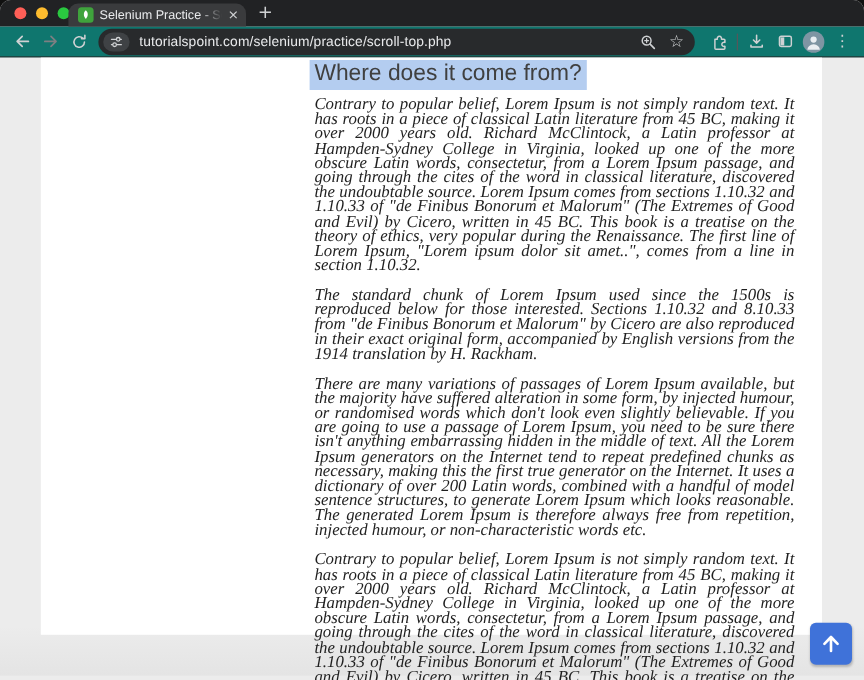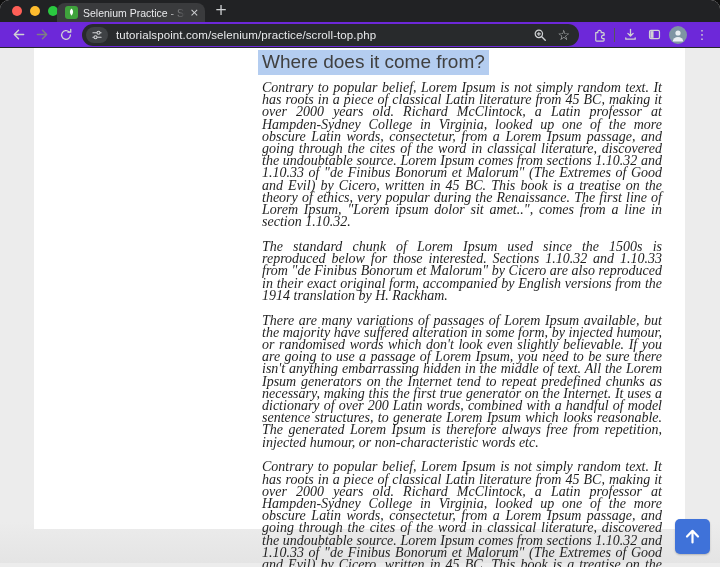--- a/index.html
+++ b/index.html
@@ -30,21 +30,21 @@
     mask-image:linear-gradient(90deg,#000 82%,transparent);
   }
   .tab-close{font-size:11px;color:#b9bbbe;line-height:1;flex:0 0 auto;cursor:default;
     font-family:"DejaVu Sans",sans-serif;}
   .newtab{
     position:absolute;left:212px;top:3px;width:18px;height:18px;
     color:#c6c8ca;font-size:15px;line-height:17px;text-align:center;
   }
   
   .toolbar{
-    height:26px;background:#6d28d9;border-bottom:1px solid #252628;
+    height:26px;background:#0f766e;border-bottom:1px solid #252628;
     display:flex;align-items:center;padding:0 6px;
   }
   .navbtn{width:24px;height:24px;display:flex;align-items:center;justify-content:center;flex:0 0 auto;}
   .omnibox{
     flex:1;height:22px;background:#282a2c;border-radius:11px;
     display:flex;align-items:center;padding:0 9px 0 4px;margin:0 8px 0 4px;min-width:0;
   }
   .chip{
     height:16px;padding:0 5px;border-radius:8px;background:#3f4245;
     display:flex;align-items:center;justify-content:center;flex:0 0 auto;
@@ -168,21 +168,21 @@
       </span>
     </span>
     <span class="rightico glyph kebab">⋮</span>
   </div>
 
   <div class="viewport">
     <div class="sheet">
       <div class="content">
         <h2 class="heading"><span class="hl">Where does it come from?</span></h2>
         <p>Contrary to popular belief, Lorem Ipsum is not simply random text. It has roots in a piece of classical Latin literature from 45 BC, making it over 2000 years old. Richard McClintock, a Latin professor at Hampden-Sydney College in Virginia, looked up one of the more obscure Latin words, consectetur, from a Lorem Ipsum passage, and going through the cites of the word in classical literature, discovered the undoubtable source. Lorem Ipsum comes from sections 1.10.32 and 1.10.33 of "de Finibus Bonorum et Malorum" (The Extremes of Good and Evil) by Cicero, written in 45 BC. This book is a treatise on the theory of ethics, very popular during the Renaissance. The first line of Lorem Ipsum, "Lorem ipsum dolor sit amet..", comes from a line in section 1.10.32.</p>
-        <p>The standard chunk of Lorem Ipsum used since the 1500s is reproduced below for those interested. Sections 1.10.32 and 1.10.33 from "de Finibus Bonorum et Malorum" by Cicero are also reproduced in their exact original form, accompanied by English versions from the 1914 translation by H. Rackham.</p>
+        <p>The standard chunk of Lorem Ipsum used since the 1500s is reproduced below for those interested. Sections 1.10.32 and 8.10.33 from "de Finibus Bonorum et Malorum" by Cicero are also reproduced in their exact original form, accompanied by English versions from the 1914 translation by H. Rackham.</p>
         <p>There are many variations of passages of Lorem Ipsum available, but the majority have suffered alteration in some form, by injected humour, or randomised words which don't look even slightly believable. If you are going to use a passage of Lorem Ipsum, you need to be sure there isn't anything embarrassing hidden in the middle of text. All the Lorem Ipsum generators on the Internet tend to repeat predefined chunks as necessary, making this the first true generator on the Internet. It uses a dictionary of over 200 Latin words, combined with a handful of model sentence structures, to generate Lorem Ipsum which looks reasonable. The generated Lorem Ipsum is therefore always free from repetition, injected humour, or non-characteristic words etc.</p>
         <p>Contrary to popular belief, Lorem Ipsum is not simply random text. It has roots in a piece of classical Latin literature from 45 BC, making it over 2000 years old. Richard McClintock, a Latin professor at Hampden-Sydney College in Virginia, looked up one of the more obscure Latin words, consectetur, from a Lorem Ipsum passage, and going through the cites of the word in classical literature, discovered the undoubtable source. Lorem Ipsum comes from sections 1.10.32 and 1.10.33 of "de Finibus Bonorum et Malorum" (The Extremes of Good and Evil) by Cicero, written in 45 BC. This book is a treatise on the theory of ethics, very popular during the Renaissance. The first line of Lorem Ipsum, "Lorem ipsum dolor sit amet..", comes from a line in section 1.10.32.</p>
       </div>
     </div>
     <button class="scrolltop">
       <span style="display:flex;">
         <svg width="21" height="21" viewBox="0 0 21 21">
           <path d="M10.5 16.5 V5.5 M5 10.5 L10.5 4.8 L16 10.5" fill="none" stroke="#ffffff" stroke-width="2.2" stroke-linecap="round" stroke-linejoin="round"></path>
         </svg>
       </span>

